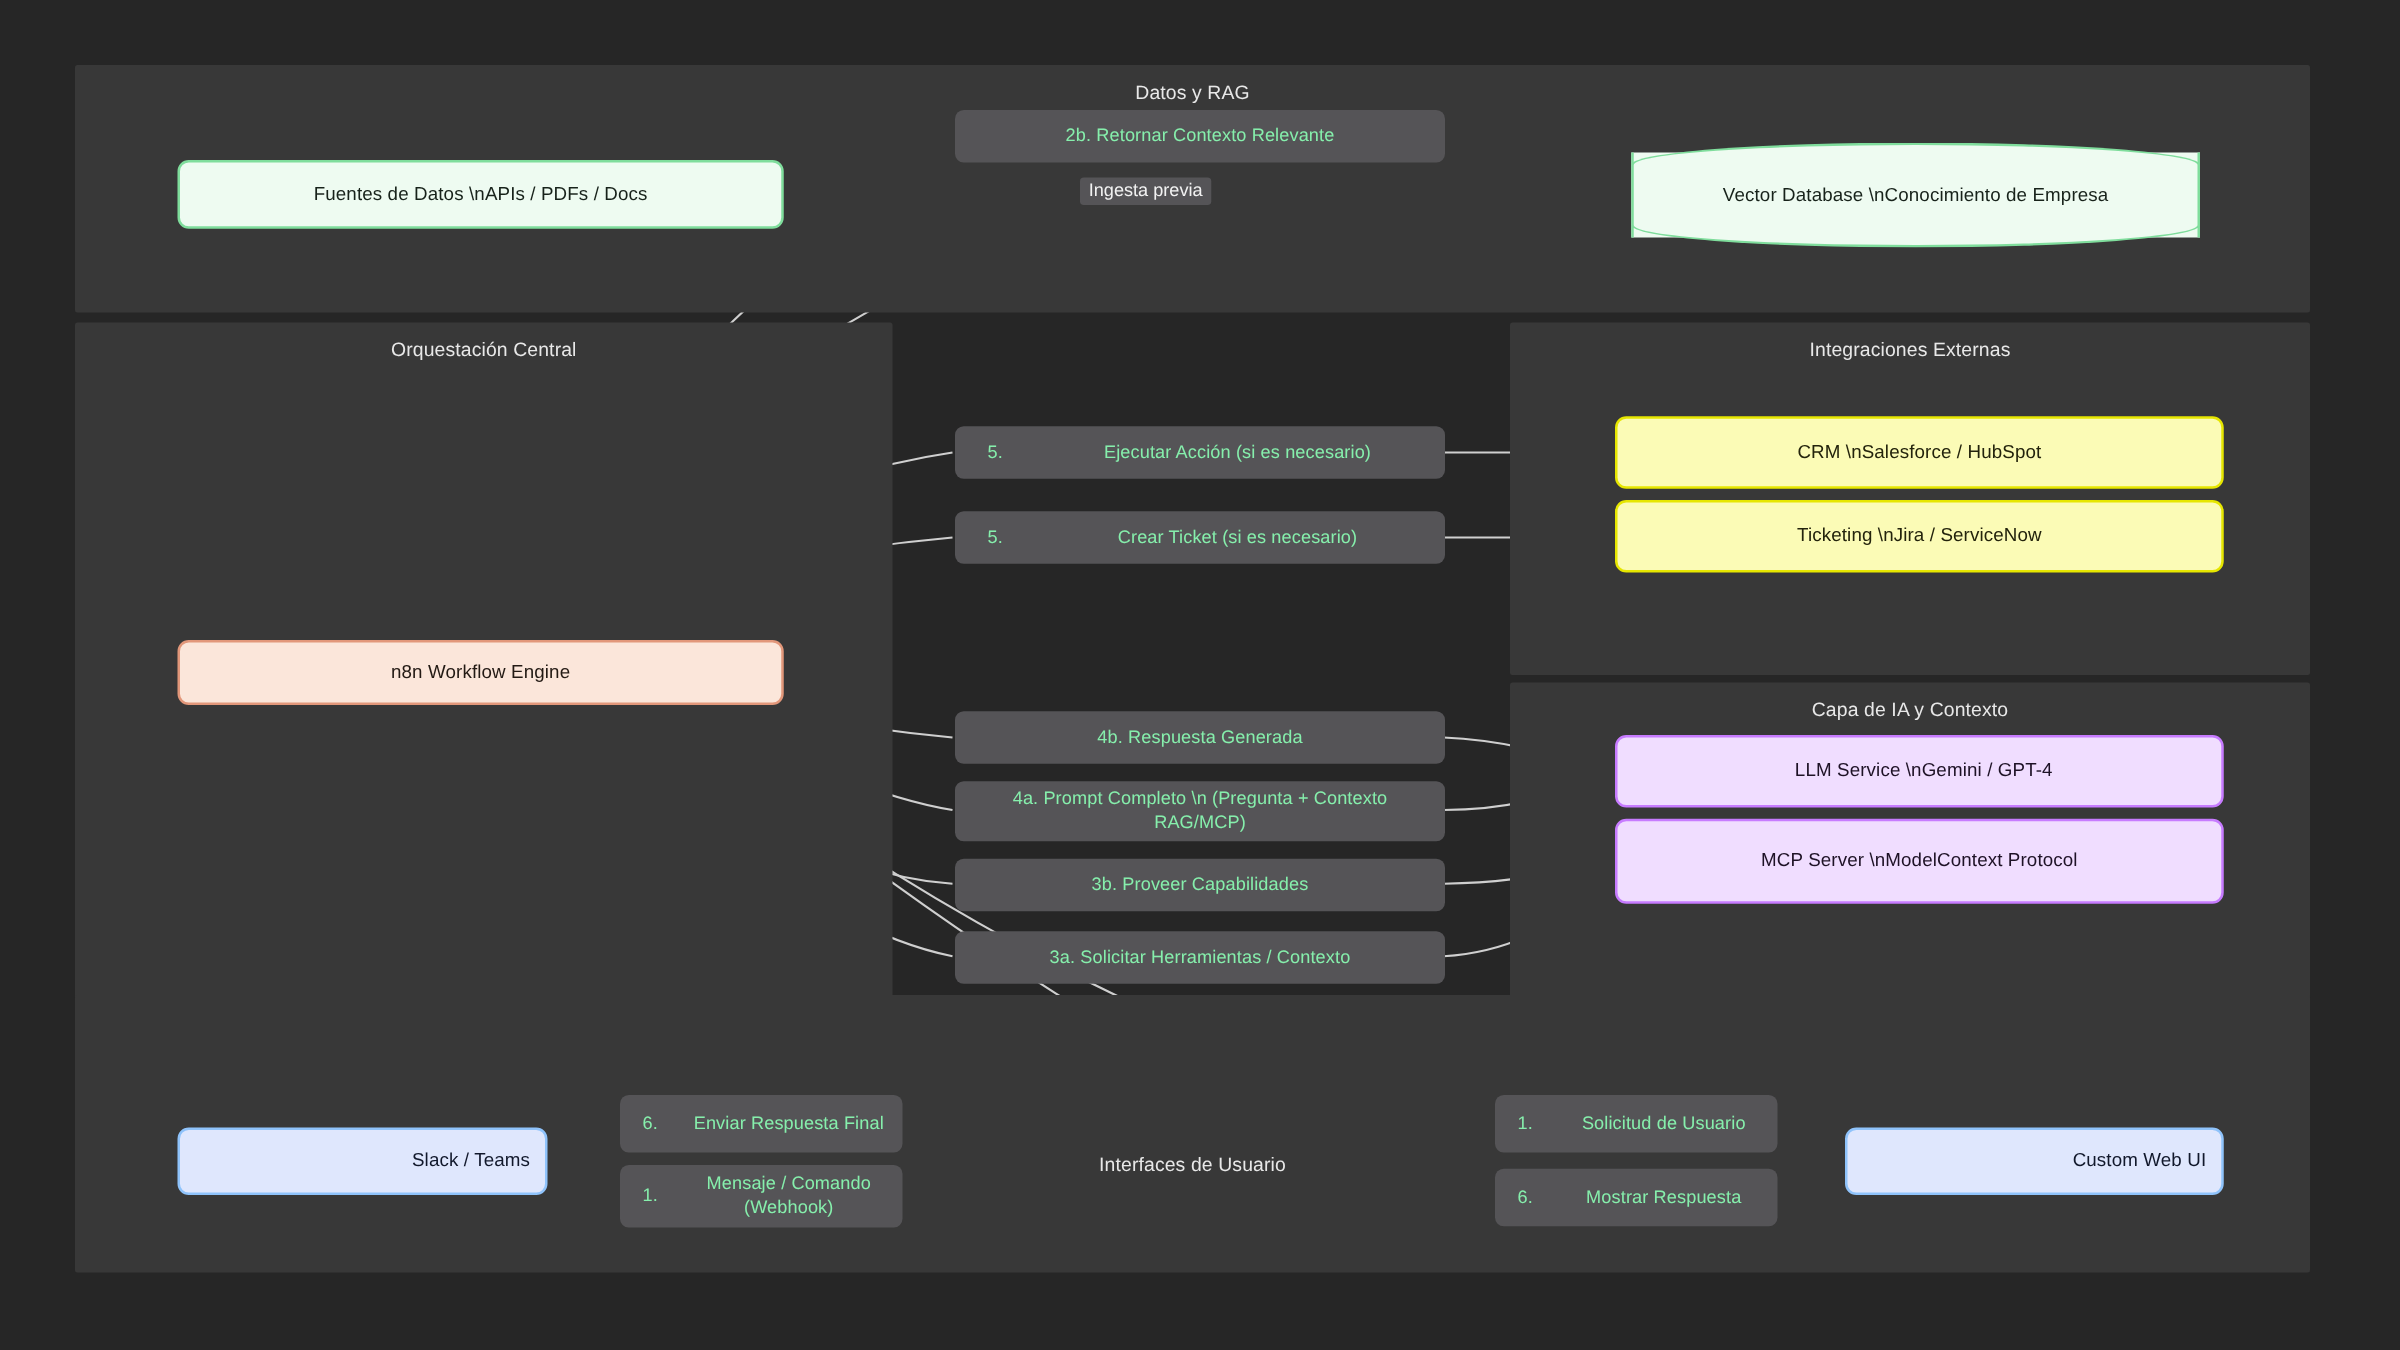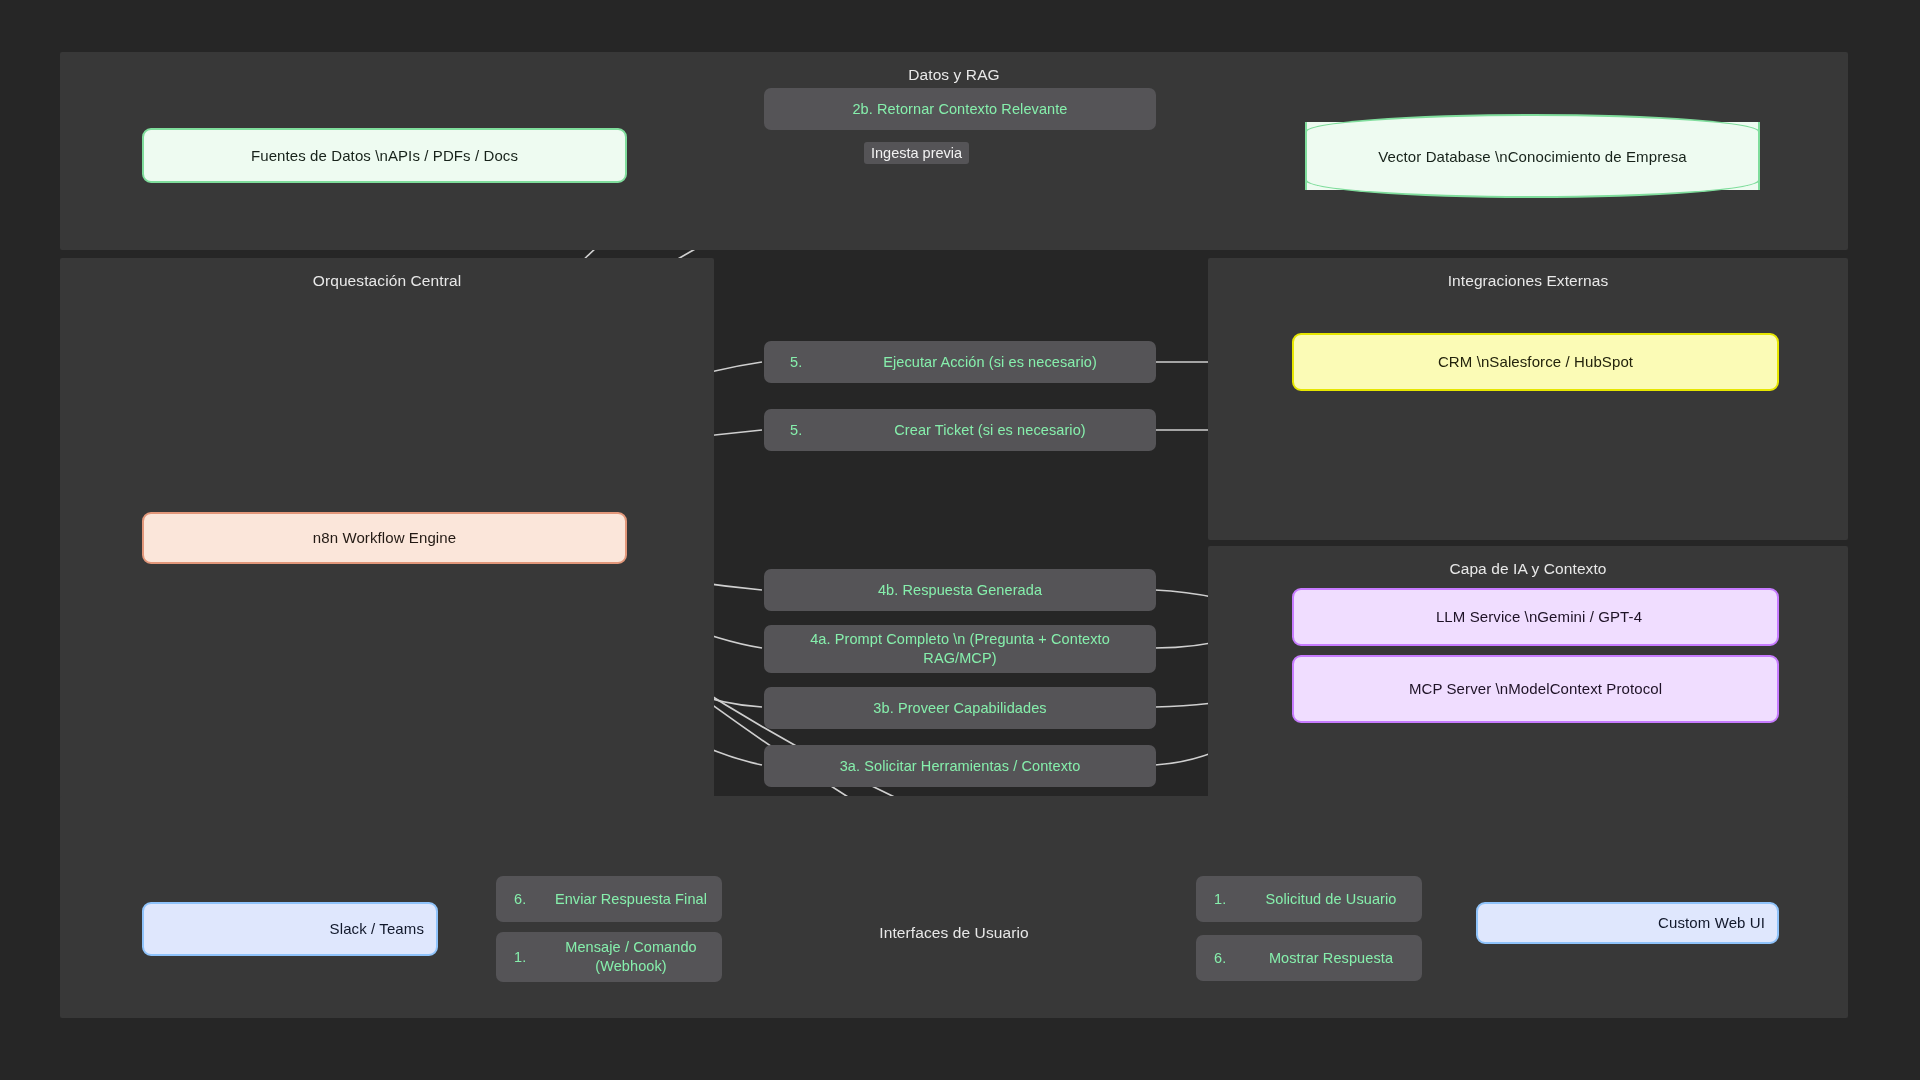--- a/index.html
+++ b/index.html
@@ -155,35 +155,38 @@
   </div>
 
   <div class="node orange" style="left:142px;top:512px;width:485px;height:52px;">
     <span>n8n Workflow Engine</span>
   </div>
 
   <div class="node yellow" style="left:1292px;top:333px;width:487px;height:58px;">
     <span>CRM \nSalesforce / HubSpot</span>
   </div>
 
+  <div class="node yellow" style="left:1292px;top:400px;width:487px;height:58px;">
+    <span>Ticketing \nJira / ServiceNow</span>
+  </div>
 
   <div class="node purple" style="left:1292px;top:588px;width:487px;height:58px;padding-left:19px;">
     <span>LLM Service \nGemini / GPT-4</span>
   </div>
 
   <div class="node purple" style="left:1292px;top:655px;width:487px;height:68px;">
     <span>MCP Server \nModel</span>
     <span>Context Protocol</span>
   </div>
 
   <div class="node blue" style="left:142px;top:902px;width:296px;height:54px;">
     <span>Slack / Teams</span>
   </div>
 
-  <div class="node blue" style="left:1476px;top:902px;width:303px;height:42px;">
+  <div class="node blue" style="left:1476px;top:902px;width:303px;height:54px;">
     <span>Custom Web UI</span>
   </div>
 
   <div class="elabel center" style="left:764px;top:88px;width:392px;height:42px;">
     <span class="txt">2b. Retornar Contexto Relevante</span>
   </div>
 
 
   <div class="ingesta" style="left:864px;top:142px;">
     <span>Ingesta previa</span>

